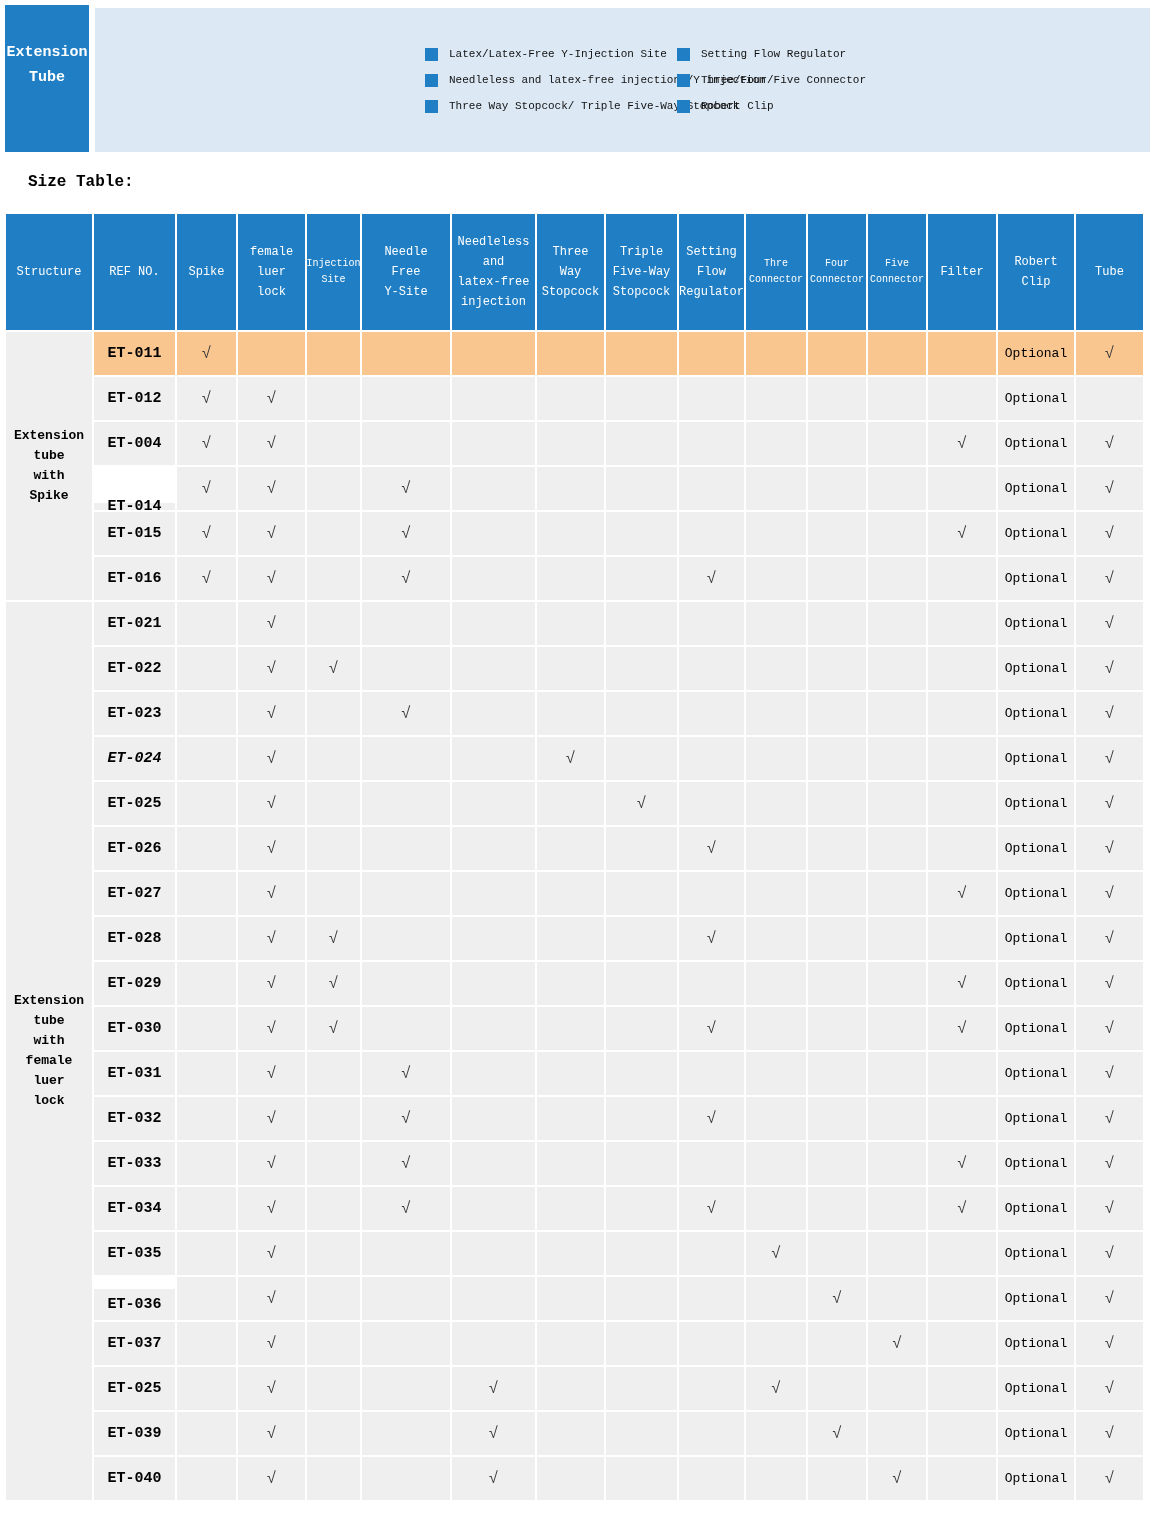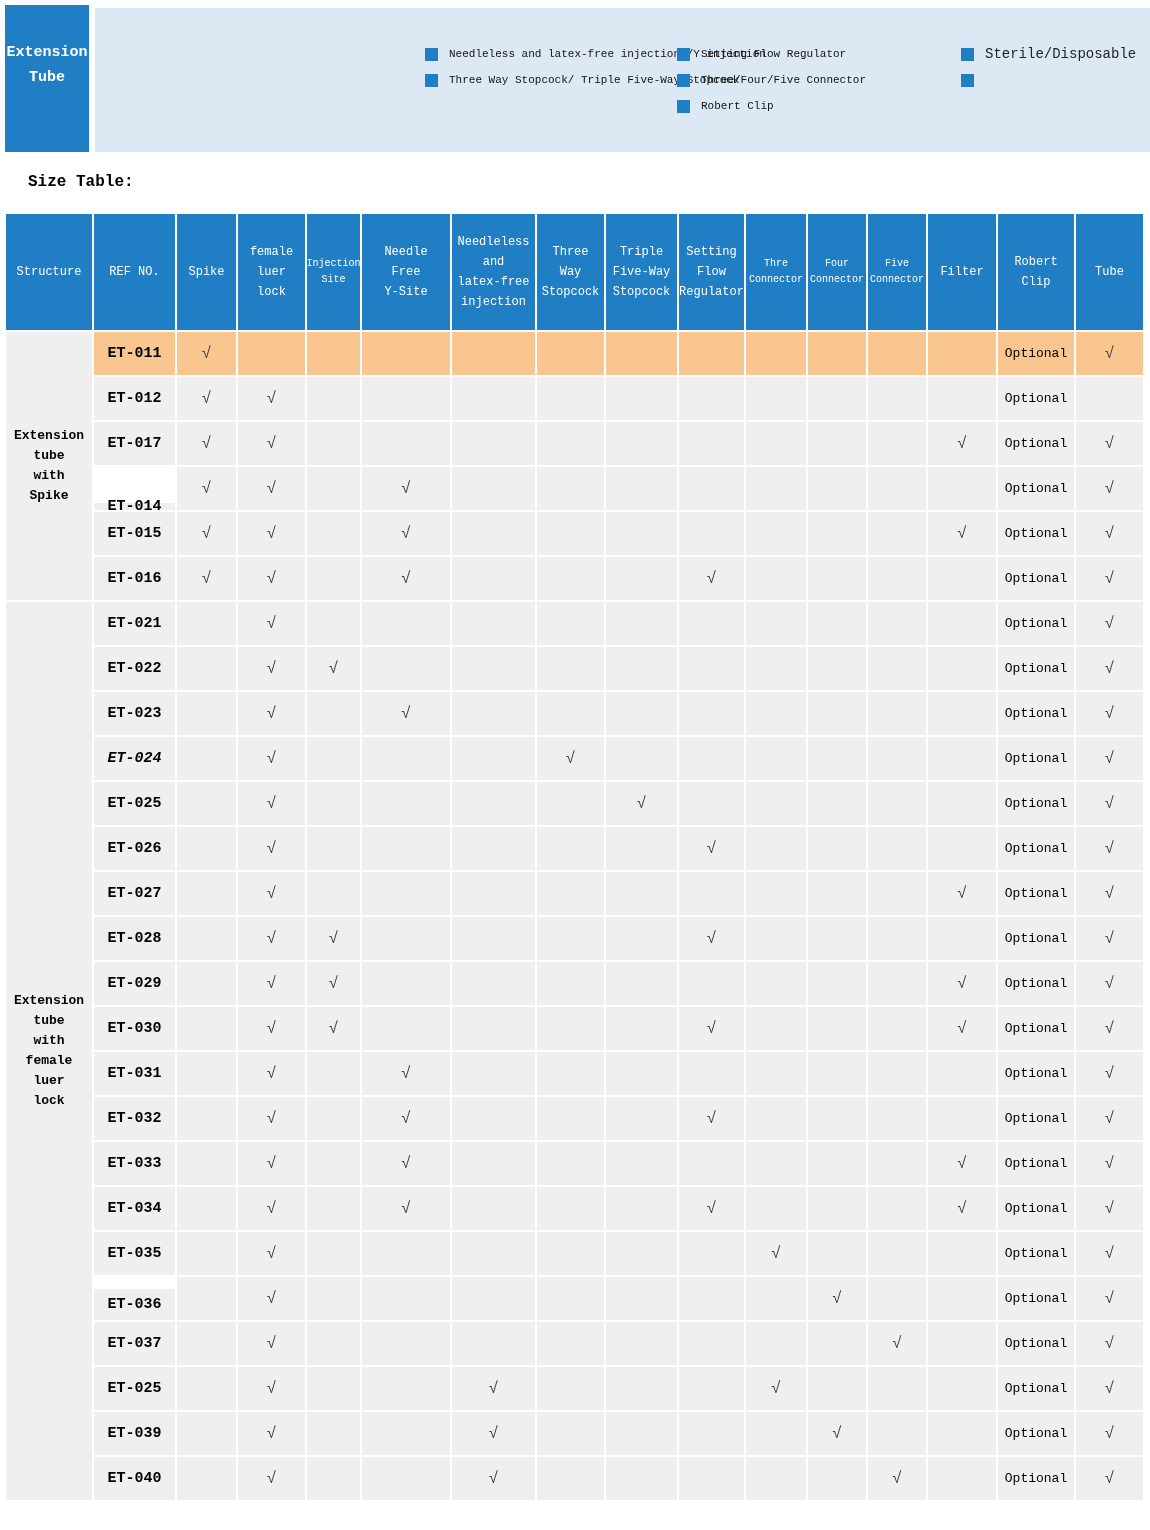--- a/index.html
+++ b/index.html
@@ -74,20 +74,24 @@
 <div class="page">
 
   <div class="top">
     <div class="title-box">
       <div>Extension</div>
       <div>Tube</div>
     </div>
     <div class="banner">
 
         <div class="feature-col col-2">
+          <div class="feature-item">
+            <span class="bullet"></span>
+            <span class="label">Latex/Latex-Free Y-Injection Site</span>
+          </div>
           <div class="feature-item">
             <span class="bullet"></span>
             <span class="label">Needleless and latex-free  injection /Y injection</span>
           </div>
           <div class="feature-item">
             <span class="bullet"></span>
             <span class="label">Three Way  Stopcock/ Triple Five-Way Stopcock</span>
           </div>
         </div>
         <div class="feature-col col-3">
@@ -95,30 +99,20 @@
             <span class="bullet"></span>
             <span class="label">Setting Flow Regulator</span>
           </div>
           <div class="feature-item">
             <span class="bullet"></span>
             <span class="label">Three/Four/Five Connector</span>
           </div>
           <div class="feature-item">
             <span class="bullet"></span>
             <span class="label">Robert Clip</span>
-          </div>
-        </div>
-        <div class="feature-col col-4 large">
-          <div class="feature-item">
-            <span class="bullet"></span>
-            <span class="label">Sterile/Disposable</span>
-          </div>
-          <div class="feature-item">
-            <span class="bullet"></span>
-            <span class="label"></span>
           </div>
         </div>
       </div>
   </div>
 
   <div class="size-label">Size Table:</div>
 
   <div class="size-table">
 
   <div class="cell th" style="grid-area: 1 / 2;">REF NO.</div>
@@ -182,21 +176,21 @@
       <div class="cell " style="grid-area: 3 / 7;"></div>
       <div class="cell " style="grid-area: 3 / 8;"></div>
       <div class="cell " style="grid-area: 3 / 9;"></div>
       <div class="cell " style="grid-area: 3 / 10;"></div>
       <div class="cell " style="grid-area: 3 / 11;"></div>
       <div class="cell " style="grid-area: 3 / 12;"></div>
       <div class="cell " style="grid-area: 3 / 13;"></div>
       <div class="cell " style="grid-area: 3 / 14;"></div>
       <div class="cell optional" style="grid-area: 3 / 15;">Optional</div>
       <div class="cell " style="grid-area: 3 / 16;"></div>
-      <div class="cell ref" style="grid-area: 4 / 2;">ET-017</div>
+      <div class="cell ref" style="grid-area: 4 / 2;">ET-004</div>
       <div class="cell check" style="grid-area: 4 / 3;">√</div>
       <div class="cell check" style="grid-area: 4 / 4;">√</div>
       <div class="cell " style="grid-area: 4 / 5;"></div>
       <div class="cell " style="grid-area: 4 / 6;"></div>
       <div class="cell " style="grid-area: 4 / 7;"></div>
       <div class="cell " style="grid-area: 4 / 8;"></div>
       <div class="cell " style="grid-area: 4 / 9;"></div>
       <div class="cell " style="grid-area: 4 / 10;"></div>
       <div class="cell " style="grid-area: 4 / 11;"></div>
       <div class="cell " style="grid-area: 4 / 12;"></div>

